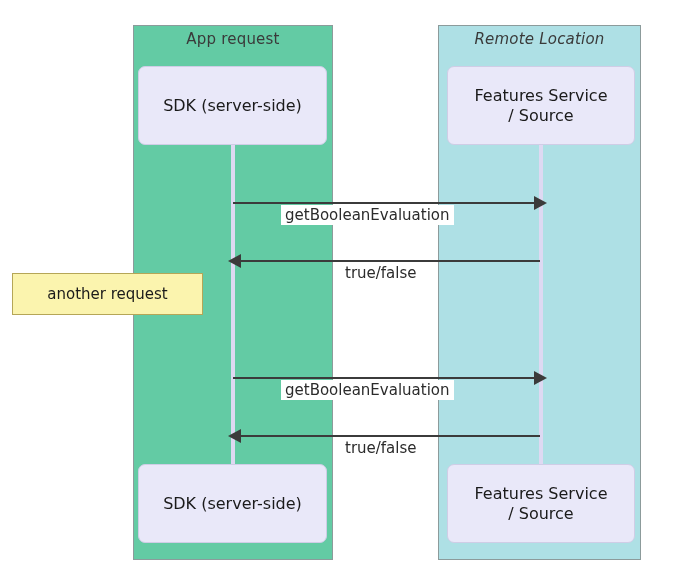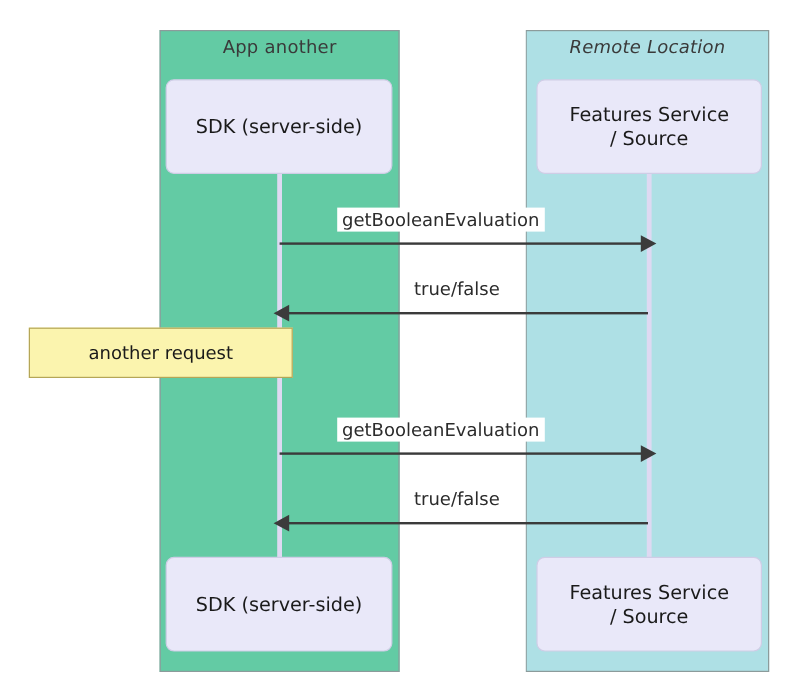--- a/index.html
+++ b/index.html
@@ -117,47 +117,48 @@
     border-right: 13px solid #3b3b3b;
   }
   .msg-label {
     position: absolute;
     background: #ffffff;
     font-size: 15px;
     color: #2b2b2b;
     white-space: nowrap;
     padding: 1px 4px;
     z-index: 8;
+    margin-top: 32px;
   }
 
   
   #note-another-request {
     position: absolute;
-    left: 24px;
+    left: 12px;
     top: 273px;
-    width: 220px;
+    width: 191px;
     height: 42px;
     box-sizing: border-box;
     background: #fbf4ae;
     border: 1px solid #b5a657;
     display: flex;
     align-items: center;
     justify-content: center;
     font-size: 15px;
     color: #1a1a1a;
     z-index: 10;
   }
 </style>
 </head>
 <body>
 
 <div id="canvas">
 
   <div id="group-app" class="group">
-    <div class="group-title">App another</div>
+    <div class="group-title">App request</div>
   </div>
 
   <div id="group-remote" class="group">
     <div class="group-title">Remote Location</div>
   </div>
 
   <div id="gutter"></div>
 
   <div id="lifeline-sdk" class="lifeline"></div>
   <div id="lifeline-feat" class="lifeline"></div>

